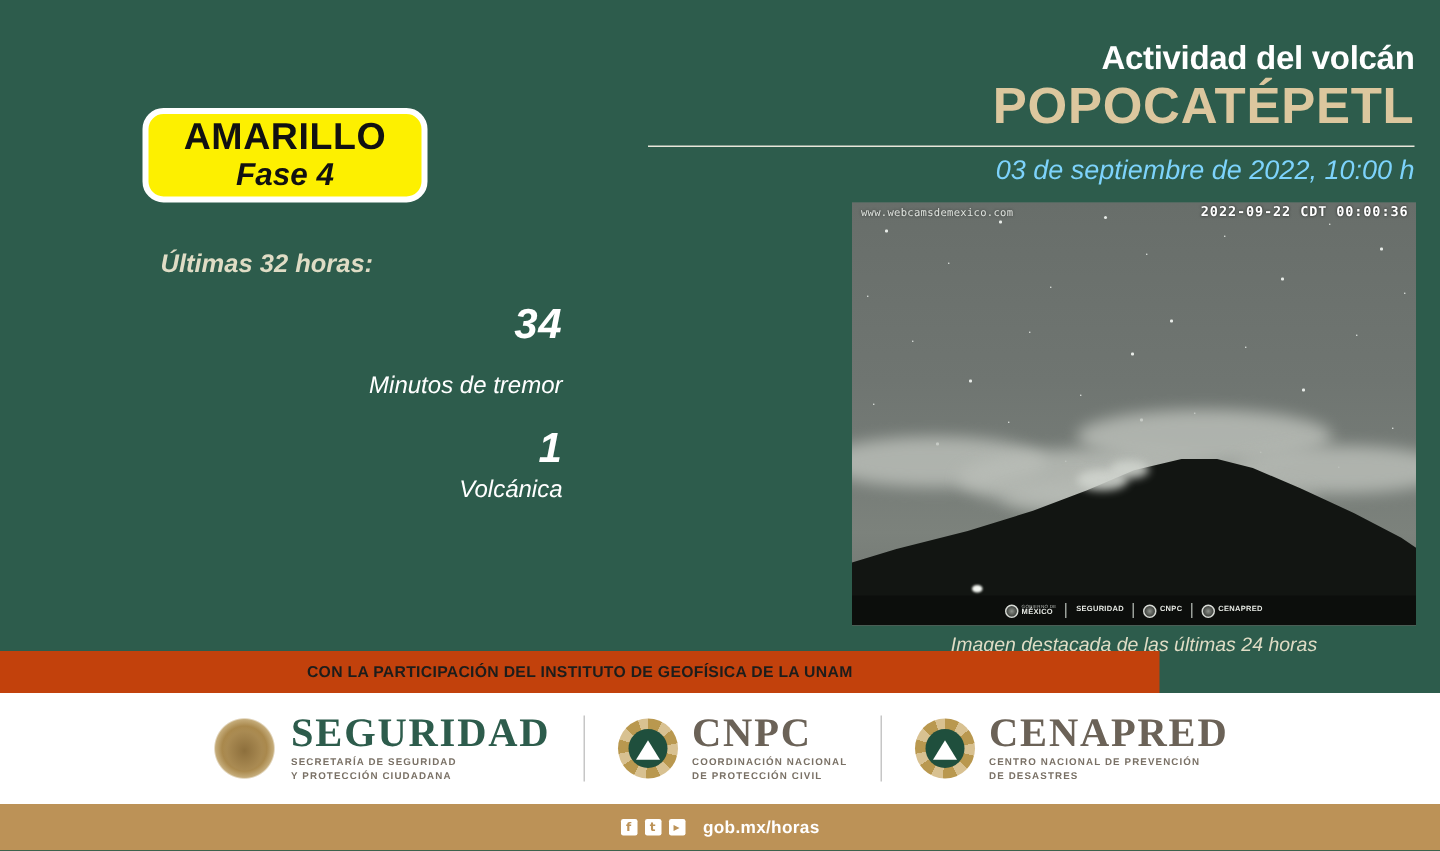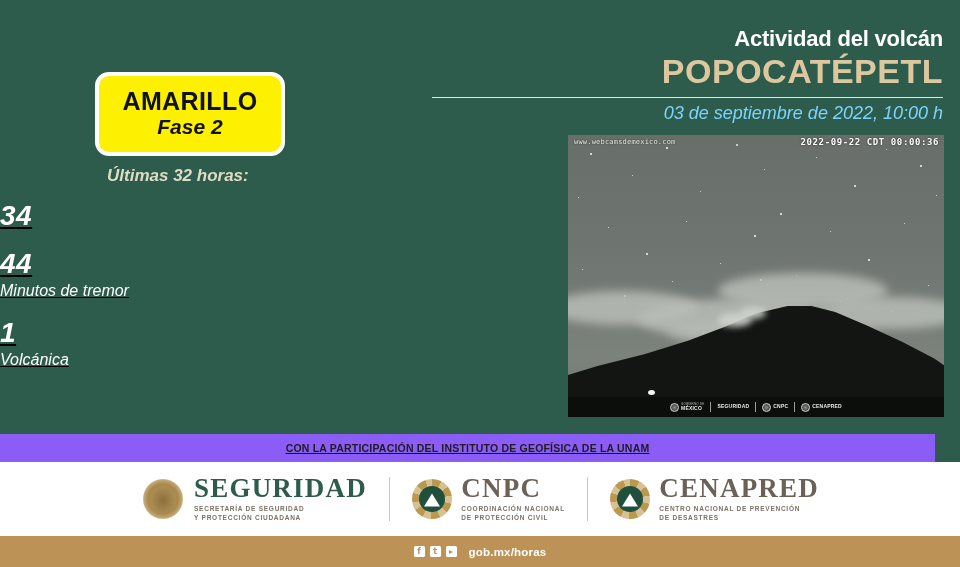--- a/index.html
+++ b/index.html
@@ -16,21 +16,21 @@
   #left-panel { position:absolute; left:0; top:0; width:480px; height:434px; }
 
   #semaforo-heading {
     position:absolute; left:48px; top:30px;
     font-size:19px; font-weight:700; color:#ffffff;
     letter-spacing:-.2px; white-space:nowrap;
   }
 
   #alert-badge {
     position:absolute; left:95px; top:72px;
-    width:190px; height:84px;
+    width:190px; height:63px;
     background:#fdf000;
     border:4px solid #ffffff;
     border-radius:14px;
     display:flex; flex-direction:column;
     align-items:center; justify-content:center;
     gap:1px;
   }
   #alert-level {
     font-size:25px; font-weight:900; color:#111111;
     letter-spacing:.4px; line-height:1;
@@ -40,21 +40,21 @@
     color:#111111; line-height:1.1;
   }
 
   #last24-label {
     position:absolute; left:107px; top:166px;
     font-size:17px; font-weight:700; font-style:italic;
     color:#dfdcc5; white-space:nowrap;
   }
 
   #stats { position:absolute; left:0; top:200px; width:375px; }
-  .stat { text-align:left; margin-bottom:16px;text-decoration:underline; }
+  .stat { text-align:right; margin-bottom:16px; }
   .stat-value {
     font-size:28px; font-weight:900; font-style:italic;
     color:#ffffff; line-height:1.15; letter-spacing:.5px;
   }
   .stat-label {
     font-size:16px; font-style:italic; color:#ffffff;
     line-height:1.2; margin-top:1px;
   }
 
   
@@ -145,23 +145,23 @@
   .wlogo-sub { font-size:3px; font-weight:400; color:#b9bdb8; display:block; }
   .wlogo-div { width:1px; height:10px; background:#9aa09a; }
 
   #webcam-caption {
     margin-top:5px; text-align:center;
     font-size:13px; font-style:italic; color:#dfdcc5;
   }
 
   
   #gray-band {
-    position:absolute; left:0; top:434px; width:935px; height:28px;
-    background:#8b5cf6;
-    display:flex; align-items:center; justify-content:center;text-decoration:underline;
+    position:absolute; left:0; top:434px; width:773px; height:28px;
+    background:#c2410c;
+    display:flex; align-items:center; justify-content:center;
   }
   #unam-credit {
     font-size:10.5px; font-weight:700; color:#1d1d1b;
     letter-spacing:.2px; white-space:nowrap;
   }
 
   #white-band {
     position:absolute; left:0; top:462px; width:960px; height:74px;
     background:#ffffff;
     display:flex; align-items:center; justify-content:center;
@@ -234,31 +234,30 @@
 </head>
 <body>
 
 <div id="page">
 
   <div id="left-panel">
 
 
     <div id="alert-badge">
       <div id="alert-level">AMARILLO</div>
-      <div id="alert-phase">Fase 2</div>
+      <div id="alert-phase">Fase 4</div>
     </div>
 
     <div id="last24-label">Últimas 32 horas:</div>
 
     <div id="stats">
       <div class="stat">
         <div class="stat-value">34</div>
       </div>
       <div class="stat">
-        <div class="stat-value">44</div>
         <div class="stat-label">Minutos de tremor</div>
       </div>
       <div class="stat">
         <div class="stat-value">1</div>
         <div class="stat-label">Volcánica</div>
       </div>
     </div>
   </div>
 
   <div id="right-panel">
@@ -339,20 +338,21 @@
             <span class="wlogo-txt">CNPC</span>
           </span>
           <span class="wlogo-div"></span>
           <span class="wlogo">
             <span class="wlogo-seal"></span>
             <span class="wlogo-txt">CENAPRED</span>
           </span>
         </div>
       </div>
 
+      <figcaption id="webcam-caption">Imagen destacada de las últimas 24 horas</figcaption>
     </figure>
   </div>
 
   <div id="gray-band">
     <span id="unam-credit">CON LA PARTICIPACIÓN DEL INSTITUTO DE GEOFÍSICA DE LA UNAM</span>
   </div>
 
   <div id="white-band">
 
     <div class="brand">

